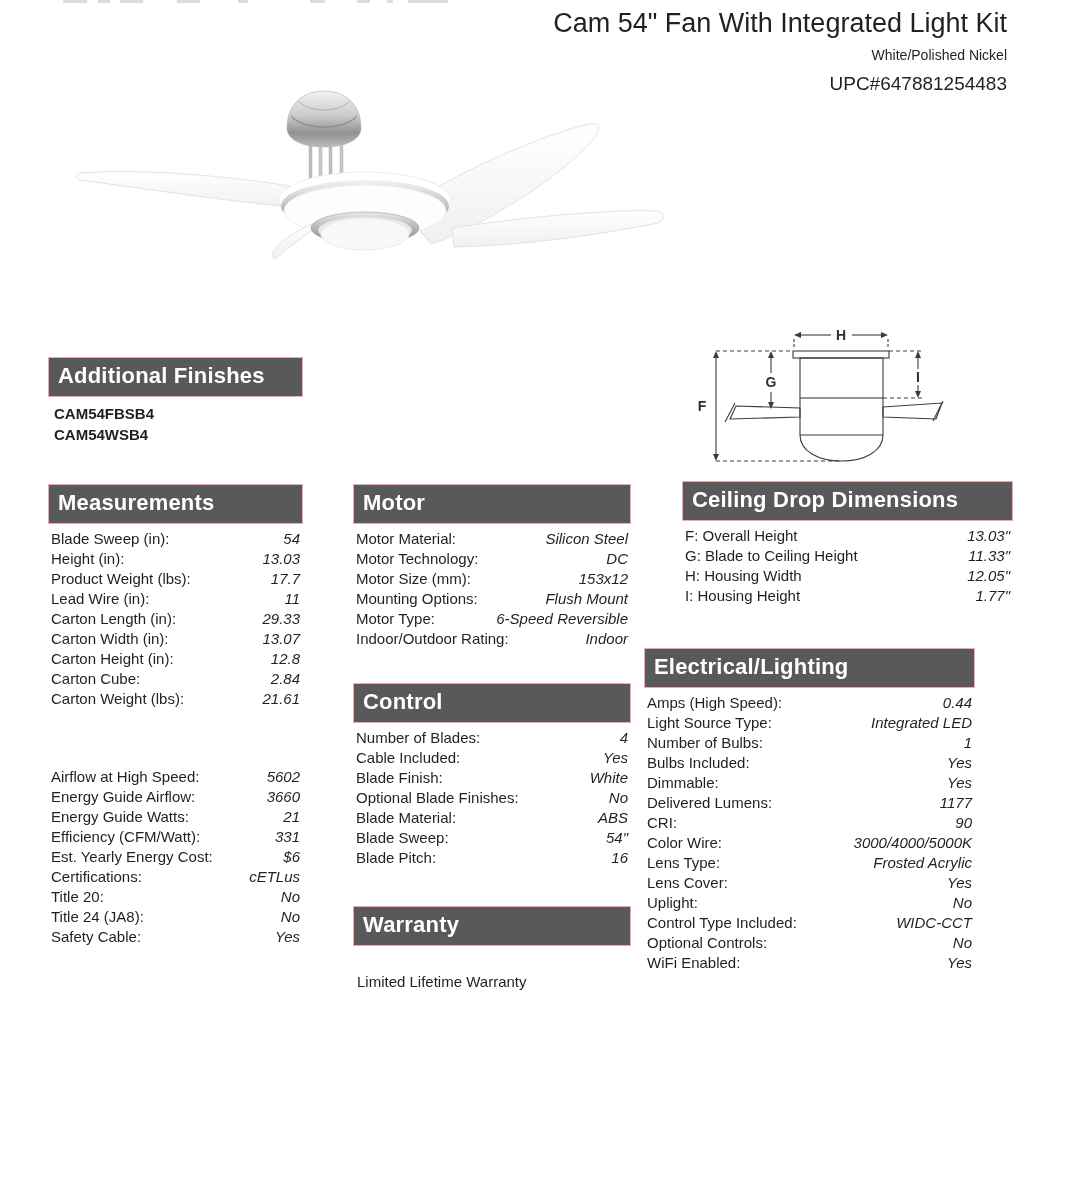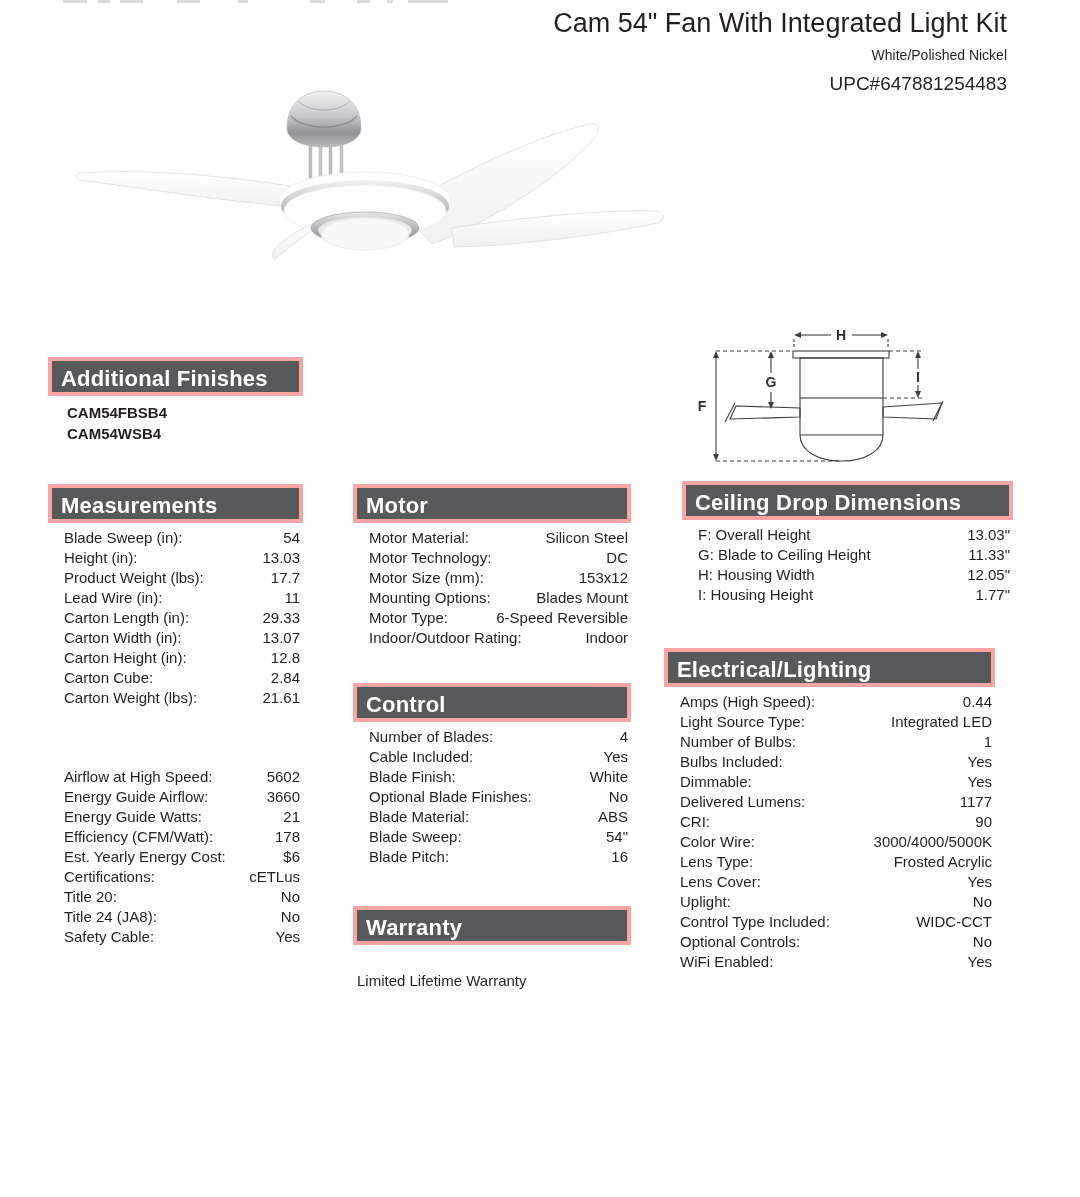--- a/index.html
+++ b/index.html
@@ -12,27 +12,27 @@
 
   
   .header-block{position:absolute;top:6px;right:73px;text-align:right;}
   .h-title{font-size:27px;line-height:34px;}
   .h-sub{font-size:14px;line-height:30px;}
   .h-upc{font-size:19px;line-height:27px;}
 
   
   .section{position:absolute;box-sizing:border-box;}
   .sec-header{background:var(--header-bg,#58595B);color:var(--header-text,#FFFFFF);
-              font-size:22px;font-weight:bold;padding:5px 9px 0;border:4px solid #fca5a5;
+              font-size:22px;font-weight:bold;padding:5px 9px 7px;border:1px solid #fca5a5;
               box-sizing:border-box;letter-spacing:0.2px;}
   .rows{margin-top:5px;}
   .spec-row{display:flex;justify-content:space-between;align-items:baseline;
             font-size:15px;line-height:20px;padding:0 3px;}
-  .spec-label{white-space:nowrap;margin-left:13px;}
-  .spec-value{white-space:nowrap;text-align:center;}
+  .spec-label{white-space:nowrap;}
+  .spec-value{white-space:nowrap;text-align:center;font-style:italic;}
 
   .finish-list{margin-top:6px;padding-left:6px;}
   .finish-list .spec-row{font-weight:bold;padding:0;line-height:21px;}
 
   .warranty-text{margin-top:27px;font-size:15px;padding-left:4px;}
 
   .art{position:absolute;}
   svg{display:block;}
   .dim-label{font-size:14px;font-weight:bold;fill:#2f2f31;}
 </style>
@@ -225,21 +225,21 @@
         <div class="spec-row">
           <span class="spec-label">Energy Guide Airflow:</span>
           <span class="spec-value">3660</span>
         </div>
         <div class="spec-row">
           <span class="spec-label">Energy Guide Watts:</span>
           <span class="spec-value">21</span>
         </div>
         <div class="spec-row">
           <span class="spec-label">Efficiency (CFM/Watt):</span>
-          <span class="spec-value">178</span>
+          <span class="spec-value">331</span>
         </div>
         <div class="spec-row">
           <span class="spec-label">Est. Yearly Energy Cost:</span>
           <span class="spec-value">$6</span>
         </div>
         <div class="spec-row">
           <span class="spec-label">Certifications:</span>
           <span class="spec-value">cETLus</span>
         </div>
         <div class="spec-row">
@@ -267,21 +267,21 @@
         <div class="spec-row">
           <span class="spec-label">Motor Technology:</span>
           <span class="spec-value">DC</span>
         </div>
         <div class="spec-row">
           <span class="spec-label">Motor Size (mm):</span>
           <span class="spec-value">153x12</span>
         </div>
         <div class="spec-row">
           <span class="spec-label">Mounting Options:</span>
-          <span class="spec-value">Blades Mount</span>
+          <span class="spec-value">Flush Mount</span>
         </div>
         <div class="spec-row">
           <span class="spec-label">Motor Type:</span>
           <span class="spec-value">6-Speed Reversible</span>
         </div>
         <div class="spec-row">
           <span class="spec-label">Indoor/Outdoor Rating:</span>
           <span class="spec-value">Indoor</span>
         </div>
       </div>
@@ -341,21 +341,21 @@
           <span class="spec-label">H: Housing Width</span>
           <span class="spec-value">12.05"</span>
         </div>
         <div class="spec-row">
           <span class="spec-label">I: Housing Height</span>
           <span class="spec-value">1.77"</span>
         </div>
       </div>
   </div>
 
-  <div class="section" style="left:664px;top:648px;width:331px">
+  <div class="section" style="left:644px;top:648px;width:331px">
     <div class="sec-header">Electrical/Lighting</div>
     <div class="rows">
         <div class="spec-row">
           <span class="spec-label">Amps (High Speed):</span>
           <span class="spec-value">0.44</span>
         </div>
         <div class="spec-row">
           <span class="spec-label">Light Source Type:</span>
           <span class="spec-value">Integrated LED</span>
         </div>

